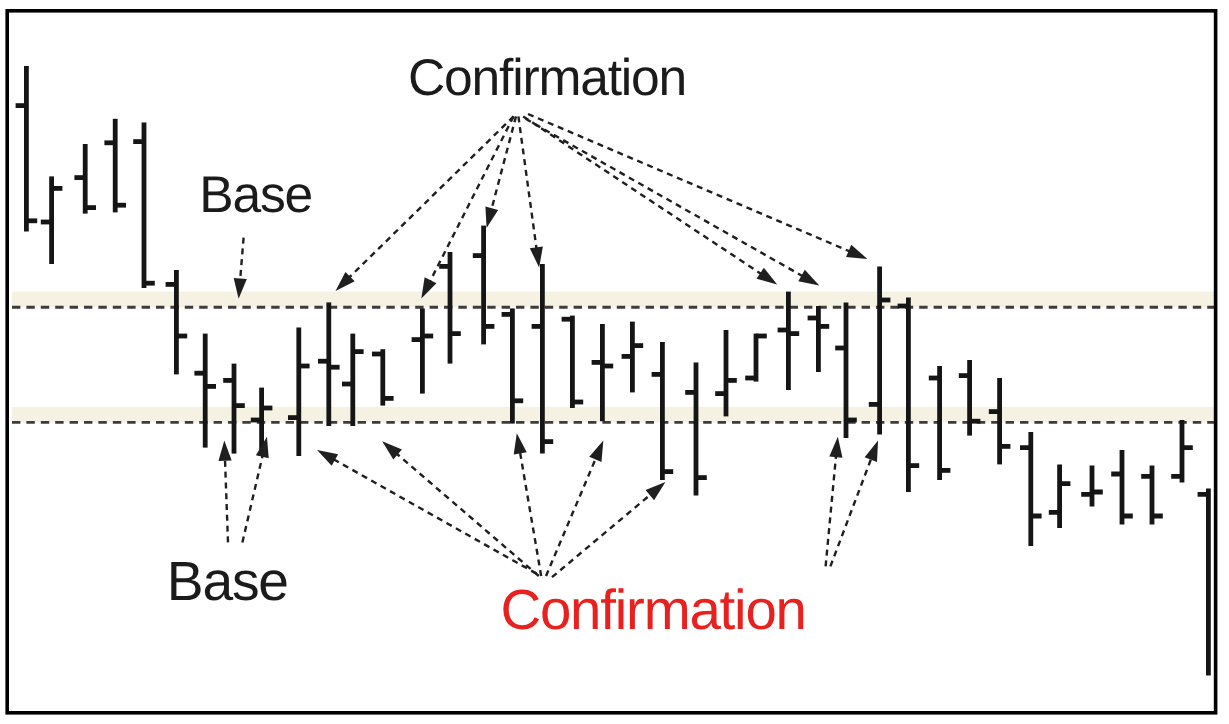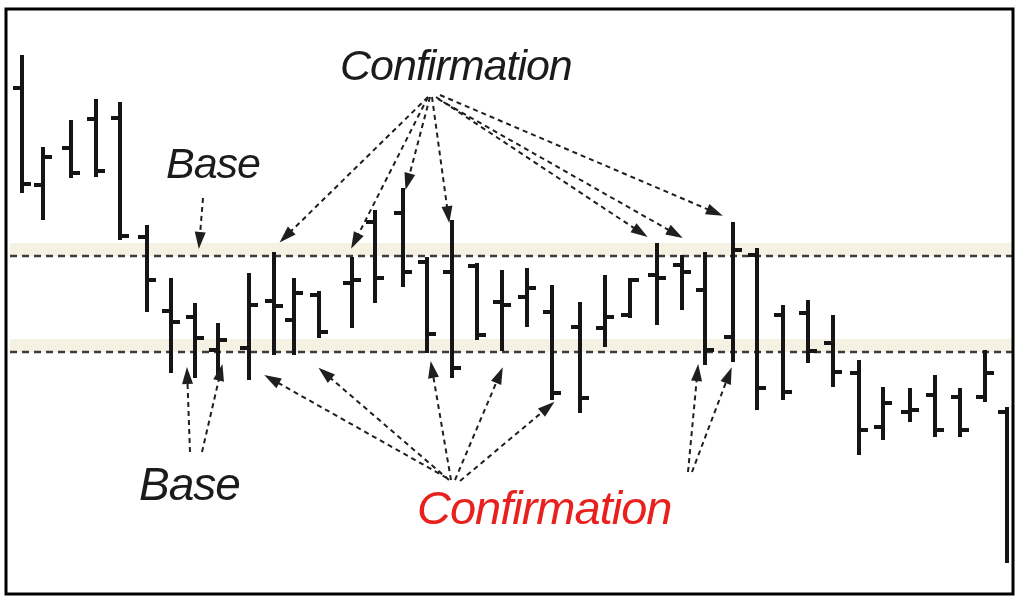--- a/index.html
+++ b/index.html
@@ -1,17 +1,17 @@
 <!DOCTYPE html>
 <html><head>
 <meta charset="utf-8">
 <style>
   html,body{margin:0;padding:0;background:#ffffff;}
   .stage{position:relative;width:1024px;height:603px;background:#ffffff;overflow:hidden;
-         font-family:"Liberation Sans", sans-serif;font-style:italic;}
+         font-family:"Liberation Sans", sans-serif;}
   .stage svg{position:absolute;left:0;top:0;}
   .diagram-label{position:absolute;line-height:1;white-space:nowrap;letter-spacing:-1px;
                  font-family:"Liberation Sans", sans-serif;}
 </style>
 </head>
 <body>
 
 <div class="stage">
   <svg width="1024" height="603" viewBox="0 0 1024 603">
       <g>

